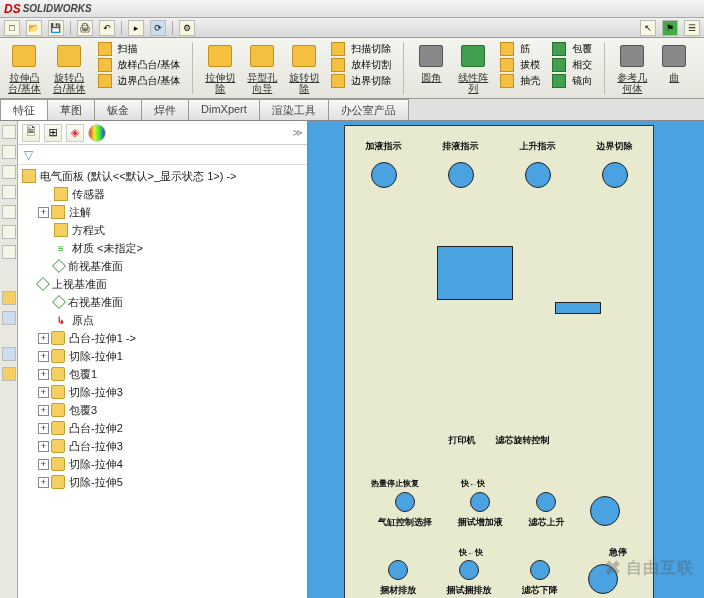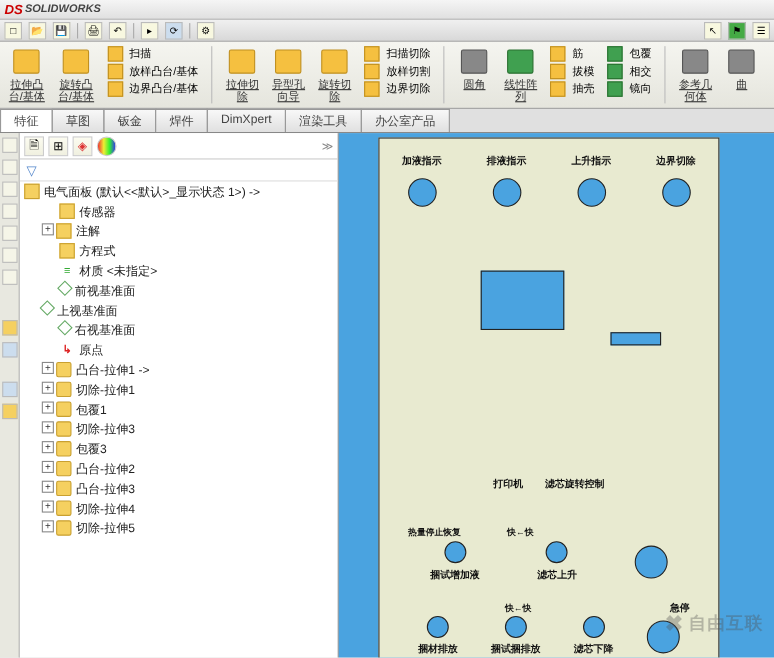--- a/index.html
+++ b/index.html
@@ -43,21 +43,21 @@
 .ltb { width: 18px; background: #e8e8e0; border-right: 1px solid #aaa; display: flex; flex-direction: column; gap: 6px; padding-top: 4px; align-items: center; }
 .ltb-btn { width: 14px; height: 14px; border: 1px solid #bbb; background: #f5f5e8; }
 
 
 .tree-panel { width: 290px; background: #fff; border-right: 1px solid #888; display: flex; flex-direction: column; }
 .tree-hdr { height: 24px; border-bottom: 1px solid #ccc; display: flex; align-items: center; padding: 0 4px; gap: 4px; }
 .tree-hbtn { width: 18px; height: 18px; border: 1px solid #ccc; background: linear-gradient(#fcfcf0,#f0f0e0); display: flex; align-items: center; justify-content: center; }
 .filter-row { height: 20px; border-bottom: 1px solid #ddd; display: flex; align-items: center; padding: 0 6px; }
 .filter-icon { width: 14px; height: 14px; color: #5588cc; font-size: 12px; }
 .tree-body { flex: 1; overflow-y: auto; padding: 2px 0; }
-.tree-node { display: flex; align-items: flex-start; height: 18px; padding-left: 4px; gap: 2px; font-size: 11px; color: #222; white-space: nowrap; }
+.tree-node { display: flex; align-items: center; height: 18px; padding-left: 4px; gap: 2px; font-size: 11px; color: #222; white-space: nowrap; }
 .tw { width: 11px; height: 11px; border: 1px solid #888; display: inline-flex; align-items: center; justify-content: center; font-size: 9px; line-height: 1; background: #fff; color: #333; cursor: pointer; flex-shrink: 0; }
 .spacer { width: 14px; flex-shrink: 0; }
 .nicon { width: 14px; height: 14px; flex-shrink: 0; display: inline-flex; align-items: center; justify-content: center; font-size: 10px; }
 .nicon.folder { background: #f5d060; border: 1px solid #c9a030; }
 .nicon.feat { background: #f5d060; border: 1px solid #c9a030; border-radius: 2px; }
 .nicon.plane { border: 1px solid #6a6; transform: rotate(45deg); width: 10px; height: 10px; }
 .nicon.origin { color: #d22; font-weight: bold; }
 .nicon.part { background: #f5d060; border: 1px solid #c9a030; }
 .nlabel { margin-left: 2px; }
 
@@ -385,20 +385,24 @@
           <span class="lbl">滤芯旋转控制</span>
         </div>
 
         <div class="row" style="top:352px;padding:0 26px;justify-content:flex-start;gap:42px">
           <span class="lbl" style="font-size:8px">热量停止恢复</span>
           <span class="lbl" style="font-size:8px">快←快</span>
         </div>
         <div class="row" style="top:366px;padding:0 20px">
           <div class="stack">
               <div class="circ sm"></div>
+              <span class="lbl">气缸控制选择</span>
+            </div>
+          <div class="stack">
+              <div class="circ sm"></div>
               <span class="lbl">捆试增加液</span>
             </div>
           <div class="stack">
               <div class="circ sm"></div>
               <span class="lbl">滤芯上升</span>
             </div>
           <div class="circ" style="width:30px;height:30px"></div>
         </div>
 
         <div class="row" style="top:420px;padding:0 26px;justify-content:space-between">

